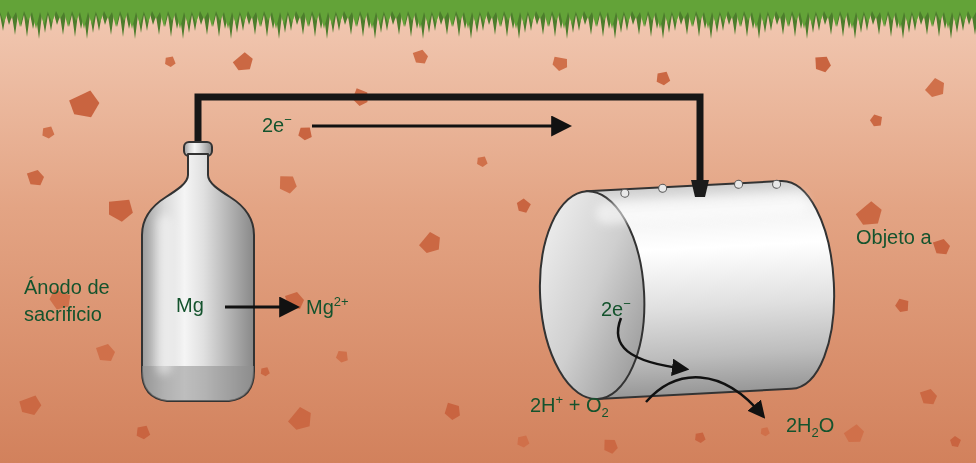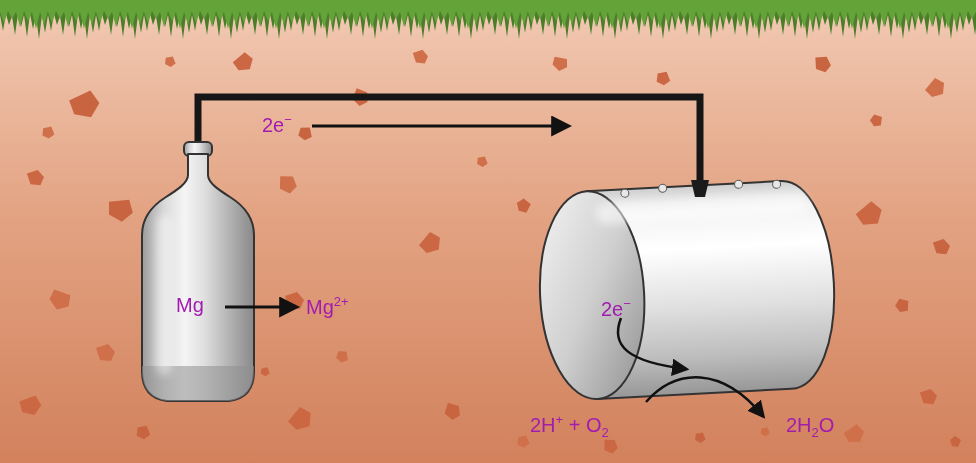--- a/index.html
+++ b/index.html
@@ -1,21 +1,21 @@
 <!DOCTYPE html>
 <html><head>
 <meta charset="utf-8">
 <style>
   html,body{margin:0;padding:0;background:#ffffff;}
   .scene{
     position:relative;width:976px;height:463px;overflow:hidden;
     font-family:"Liberation Sans","DejaVu Sans",sans-serif;color:#111;
   }
   .scene svg.canvas{position:absolute;left:0;top:0;}
-  .label{position:absolute;font-size:20px;line-height:27px;white-space:nowrap;color:#a21caf;}
+  .label{position:absolute;font-size:20px;line-height:27px;white-space:nowrap;color:#14532d;}
   .label sup{font-size:13px;}
   .label sub{font-size:13px;}
 </style>
 </head>
 <body>
 
 <div class="scene">
 
   <svg class="canvas" width="976" height="463" viewBox="0 0 976 463">
     <defs>
@@ -134,27 +134,32 @@
 
     <path d="M225,307 L296,307" fill="none" stroke="#111" stroke-width="3" marker-end="url(#arrowHead)"></path>
 
     <path d="M621,318 C610,346 628,362 686,369" fill="none" stroke="#111" stroke-width="2.5" marker-end="url(#arrowHead)"></path>
 
     <path d="M646,402 C676,368 722,366 763,416" fill="none" stroke="#111" stroke-width="2.5" marker-end="url(#arrowHead)"></path>
   </svg>
 
   <div class="label" style="left:262px;top:106px"><span>2e</span><sup>−</sup></div>
 
+  <div class="label" style="left:24px;top:274px">
+    <div>Ánodo de</div>
+    <div>sacrificio</div>
+  </div>
 
   <div class="label" style="left:176px;top:292px">Mg</div>
 
   <div class="label" style="left:306px;top:288px"><span>Mg</span><sup>2+</sup></div>
 
   <div class="label" style="left:856px;top:224px">
+    <div>Objeto a</div>
   </div>
 
   <div class="label" style="left:601px;top:290px"><span>2e</span><sup>−</sup></div>
 
-  <div class="label" style="left:530px;top:406px"><span>2H</span><sup>+</sup><span> + O</span><sub>2</sub></div>
+  <div class="label" style="left:530px;top:386px"><span>2H</span><sup>+</sup><span> + O</span><sub>2</sub></div>
 
   <div class="label" style="left:786px;top:412px"><span>2H</span><sub>2</sub><span>O</span></div>
 
 </div>
 
 </body></html>

